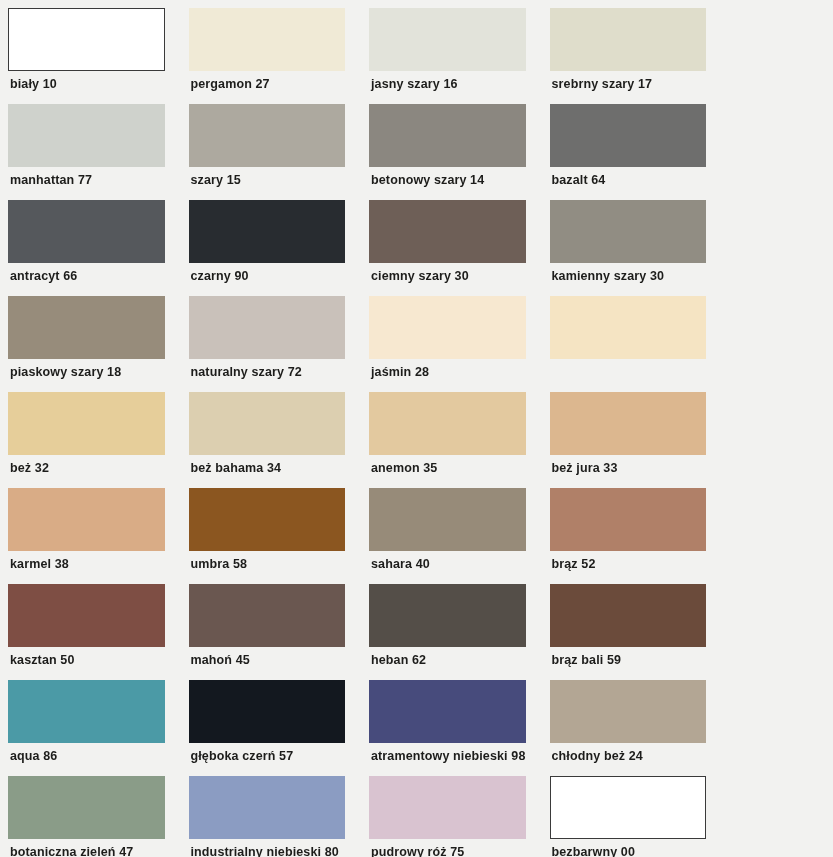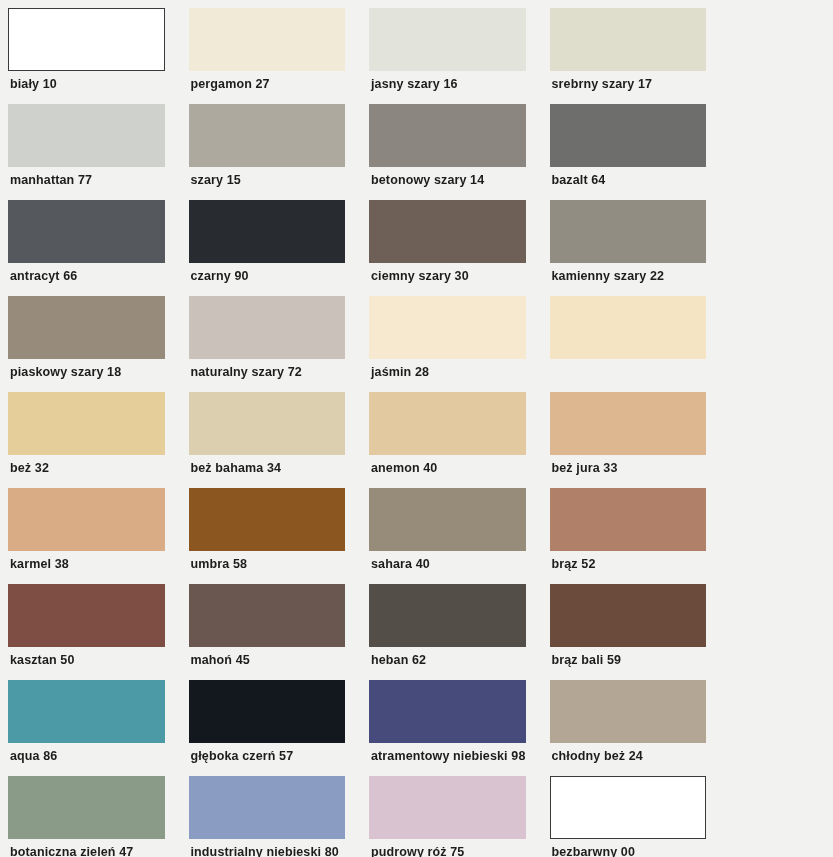--- a/index.html
+++ b/index.html
@@ -95,21 +95,21 @@
       <div class="swatch-cell">
         <span class="chip" style="background-color: rgb(40, 44, 48);"></span>
         <span class="chip-label">czarny 90</span>
       </div>
       <div class="swatch-cell">
         <span class="chip" style="background-color: rgb(110, 95, 87);"></span>
         <span class="chip-label">ciemny szary 30</span>
       </div>
       <div class="swatch-cell">
         <span class="chip" style="background-color: rgb(145, 141, 131);"></span>
-        <span class="chip-label">kamienny szary 22</span>
+        <span class="chip-label">kamienny szary 30</span>
       </div>
       <div class="swatch-cell">
         <span class="chip" style="background-color: rgb(151, 140, 123);"></span>
         <span class="chip-label">piaskowy szary 18</span>
       </div>
       <div class="swatch-cell">
         <span class="chip" style="background-color: rgb(201, 193, 186);"></span>
         <span class="chip-label">naturalny szary 72</span>
       </div>
       <div class="swatch-cell">
@@ -122,21 +122,21 @@
       <div class="swatch-cell">
         <span class="chip" style="background-color: rgb(230, 206, 154);"></span>
         <span class="chip-label">beż 32</span>
       </div>
       <div class="swatch-cell">
         <span class="chip" style="background-color: rgb(220, 207, 176);"></span>
         <span class="chip-label">beż bahama 34</span>
       </div>
       <div class="swatch-cell">
         <span class="chip" style="background-color: rgb(227, 201, 159);"></span>
-        <span class="chip-label">anemon 40</span>
+        <span class="chip-label">anemon 35</span>
       </div>
       <div class="swatch-cell">
         <span class="chip" style="background-color: rgb(220, 183, 143);"></span>
         <span class="chip-label">beż jura 33</span>
       </div>
       <div class="swatch-cell">
         <span class="chip" style="background-color: rgb(217, 172, 134);"></span>
         <span class="chip-label">karmel 38</span>
       </div>
       <div class="swatch-cell">

